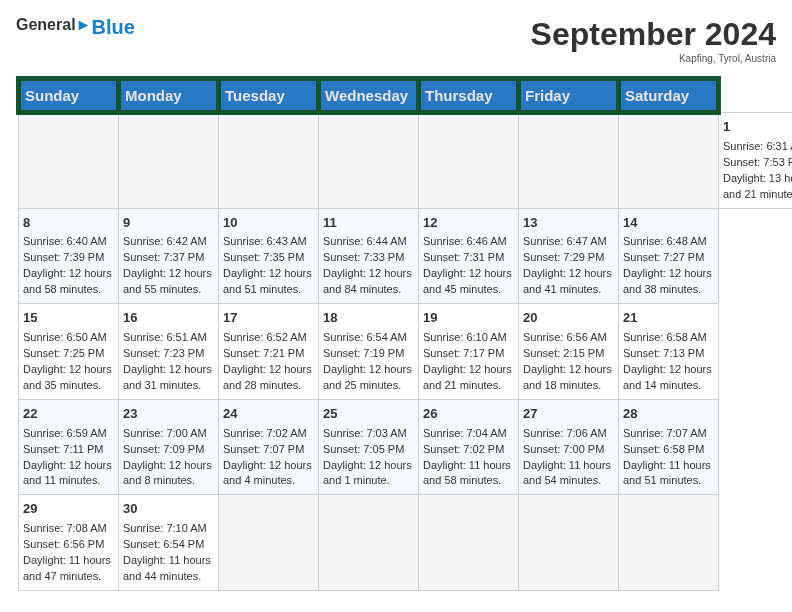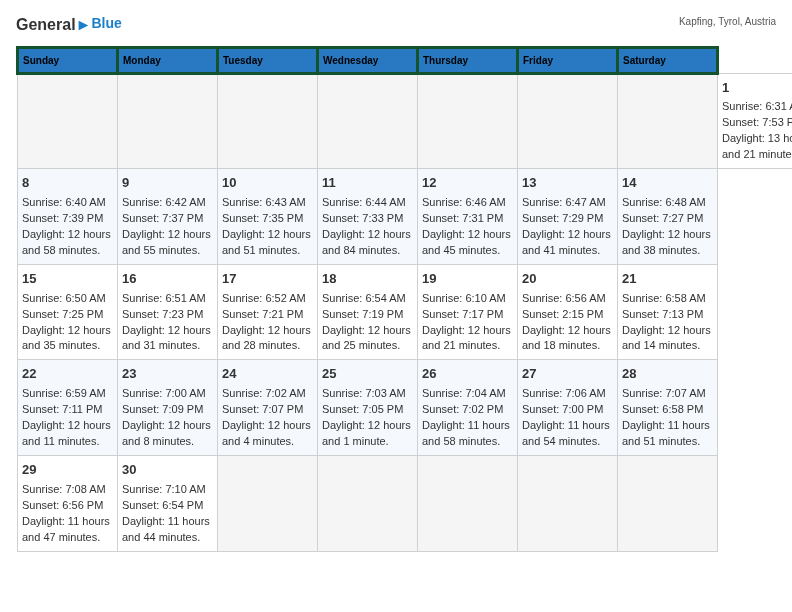--- a/index.html
+++ b/index.html
@@ -33,26 +33,26 @@
       font-size: 10px;
       color: #555;
     }
     table {
       width: 100%;
       border-collapse: collapse;
       font-size: 11px;
     }
     th {
       background-color: #2979c2;
-      color: #000000;
+      color: #e5e5e5;
       padding: 6px 4px;
       text-align: left;
-      font-size: 10px;
+      font-size: 15px;
       font-weight: bold;
-      border: 3px solid #14532d;
+      border: 5px solid #14532d;
     }
     td {
       vertical-align: top;
       padding: 5px 4px;
       border: 1px solid #d0d0d0;
       background: #fff;
       min-width: 100px;
       height: 80px;
       color: #333;
       line-height: 1.45;
@@ -67,24 +67,25 @@
       margin-bottom: 2px;
     }
   </style>
 </head>
 <body>
 
 <div class="header">
   <div class="logo">
   <div style="display:flex;flex-direction:row;line-height:1.1;">
     <span style="font-size:16px;font-weight:bold;color:#333;">General<span style="color:#1a7ec8;">►</span></span>
-    <span style="font-size:14px;font-weight:bold;color:#1a7ec8;">Blue</span>
+    <span style="font-size:20px;font-weight:bold;color:#1a7ec8;">Blue</span>
   </div>
 </div>
   <div class="title-block">
+    <div class="month-title">September 2024</div>
     <div class="subtitle">Kapfing, Tyrol, Austria</div>
   </div>
 </div>
 
 <table>
   <thead>
     <tr>
       <th>Sunday</th>
       <th>Monday</th>
       <th>Tuesday</th>

